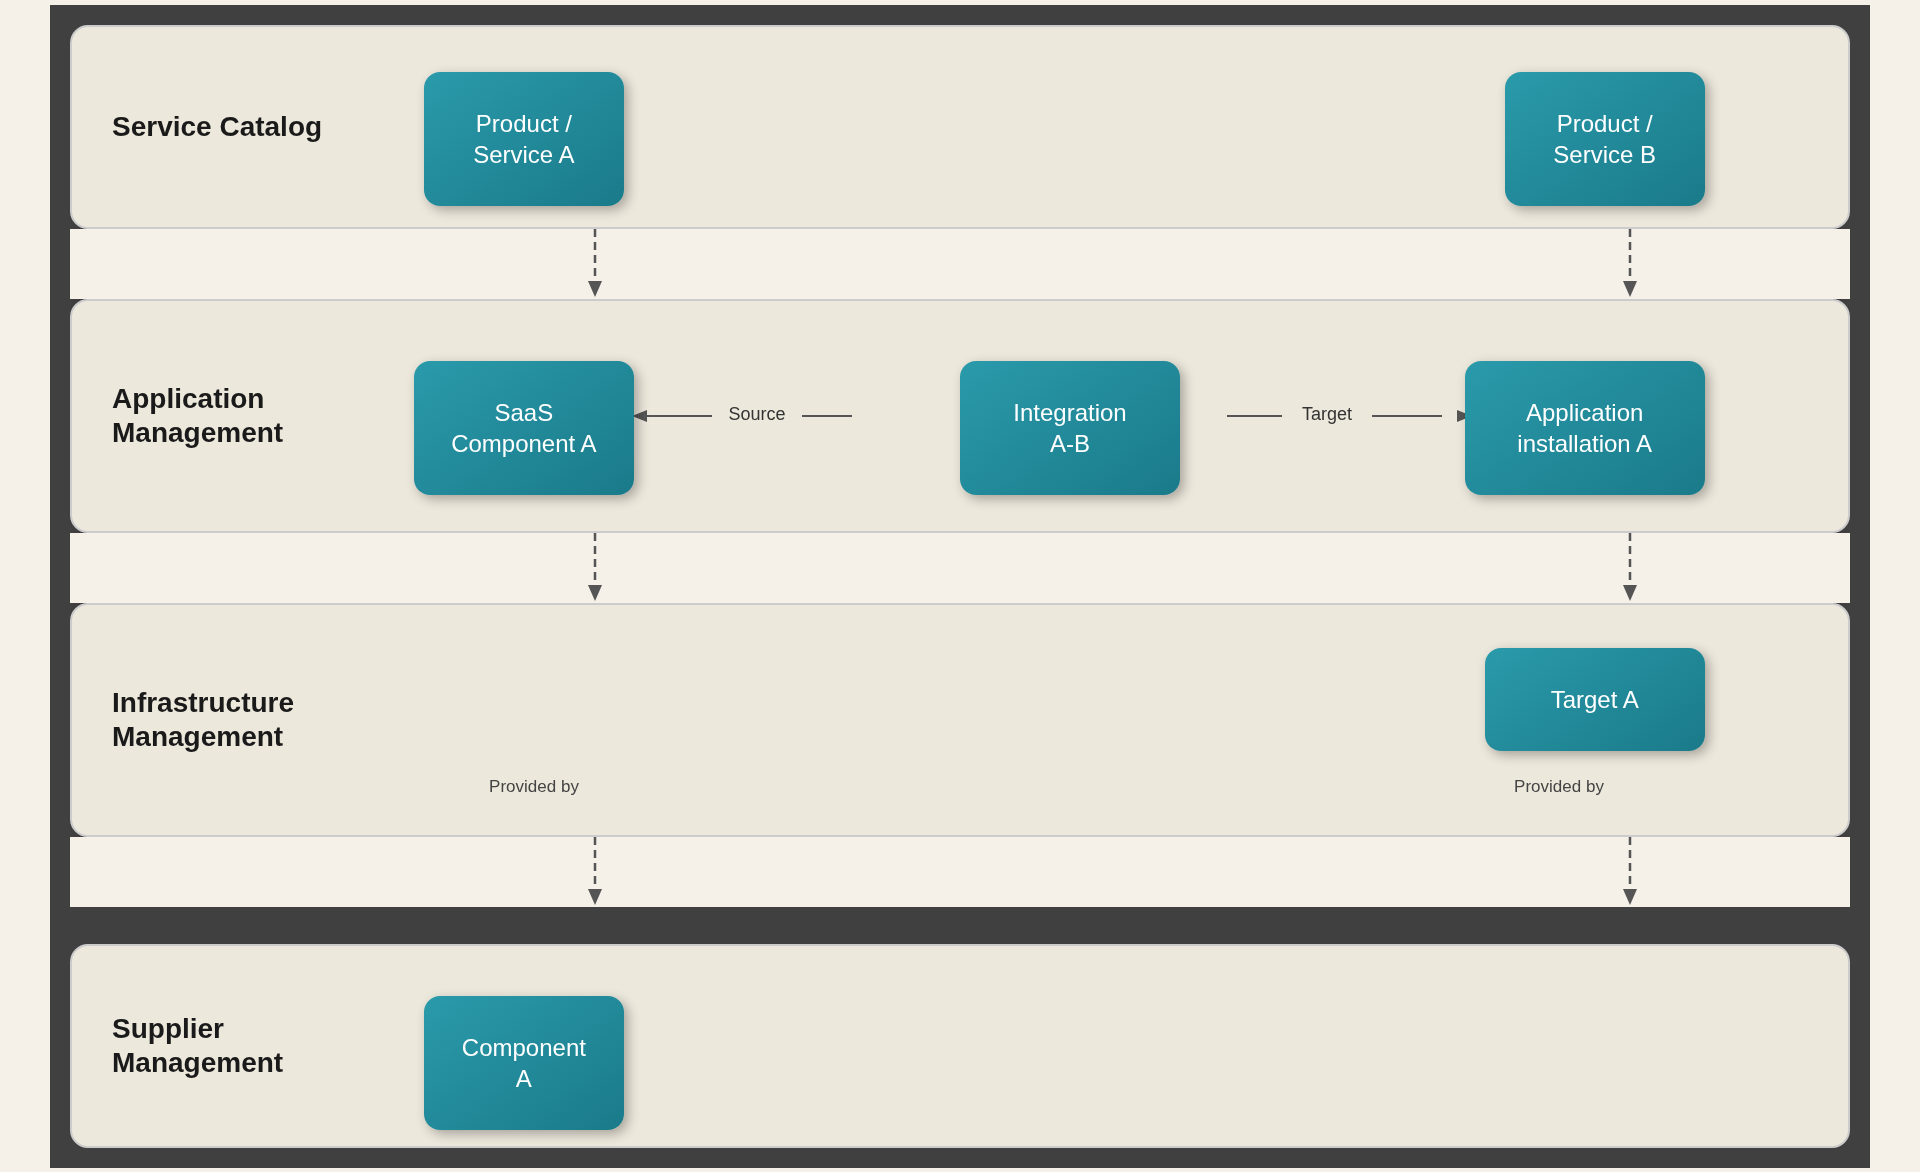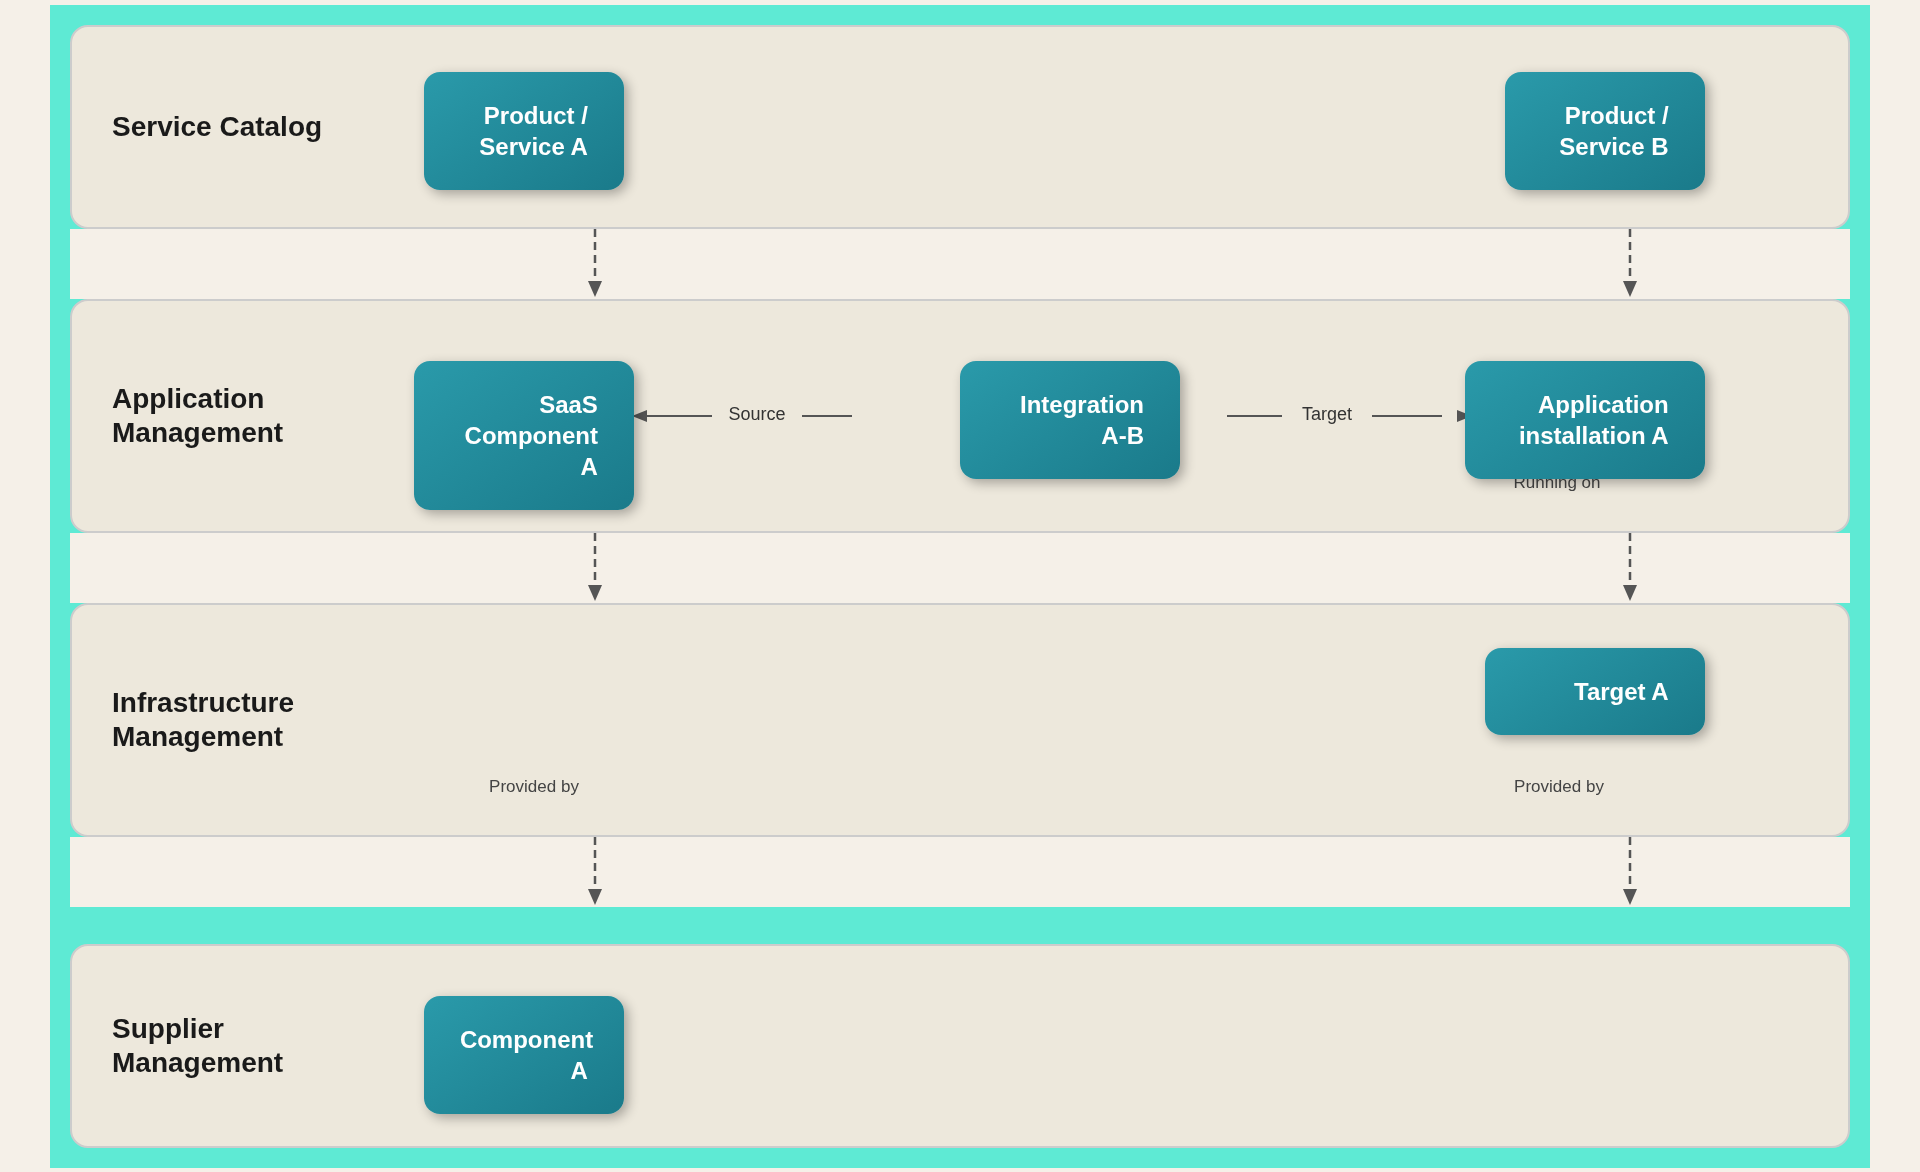--- a/index.html
+++ b/index.html
@@ -9,21 +9,21 @@
       font-family: 'Arial', sans-serif;
       width: 1920px;
       min-height: 1172px;
       display: flex;
       align-items: center;
       justify-content: center;
     }
 
     .diagram-container {
       width: 1820px;
-      background: #5eead4;
+      background: #404040;
       padding: 20px;
     }
 
     .layer {
       display: flex;
       align-items: center;
       background: #ede8dc;
       border: 2px solid #ccc;
       border-radius: 18px;
       padding: 30px 40px;
@@ -37,25 +37,25 @@
       color: #1a1a1a;
       width: 220px;
       min-width: 220px;
       line-height: 1.2;
     }
 
     
     .teal-box {
       background: linear-gradient(145deg, #2a9aaa, #1a7a8a);
       color: white;
-      font-weight: 700;
+      font-weight: 400;
       font-size: 24px;
-      text-align: right;
+      text-align: center;
       border-radius: 16px;
-      padding: 28px 36px;
+      padding: 36px 36px;
       min-width: 200px;
       box-shadow: 4px 4px 12px rgba(0,0,0,0.3);
       line-height: 1.3;
       position: relative;
       z-index: 2;
     }
 
     
     .layer-service { min-height: 210px; }
     .layer-app { min-height: 230px; }

